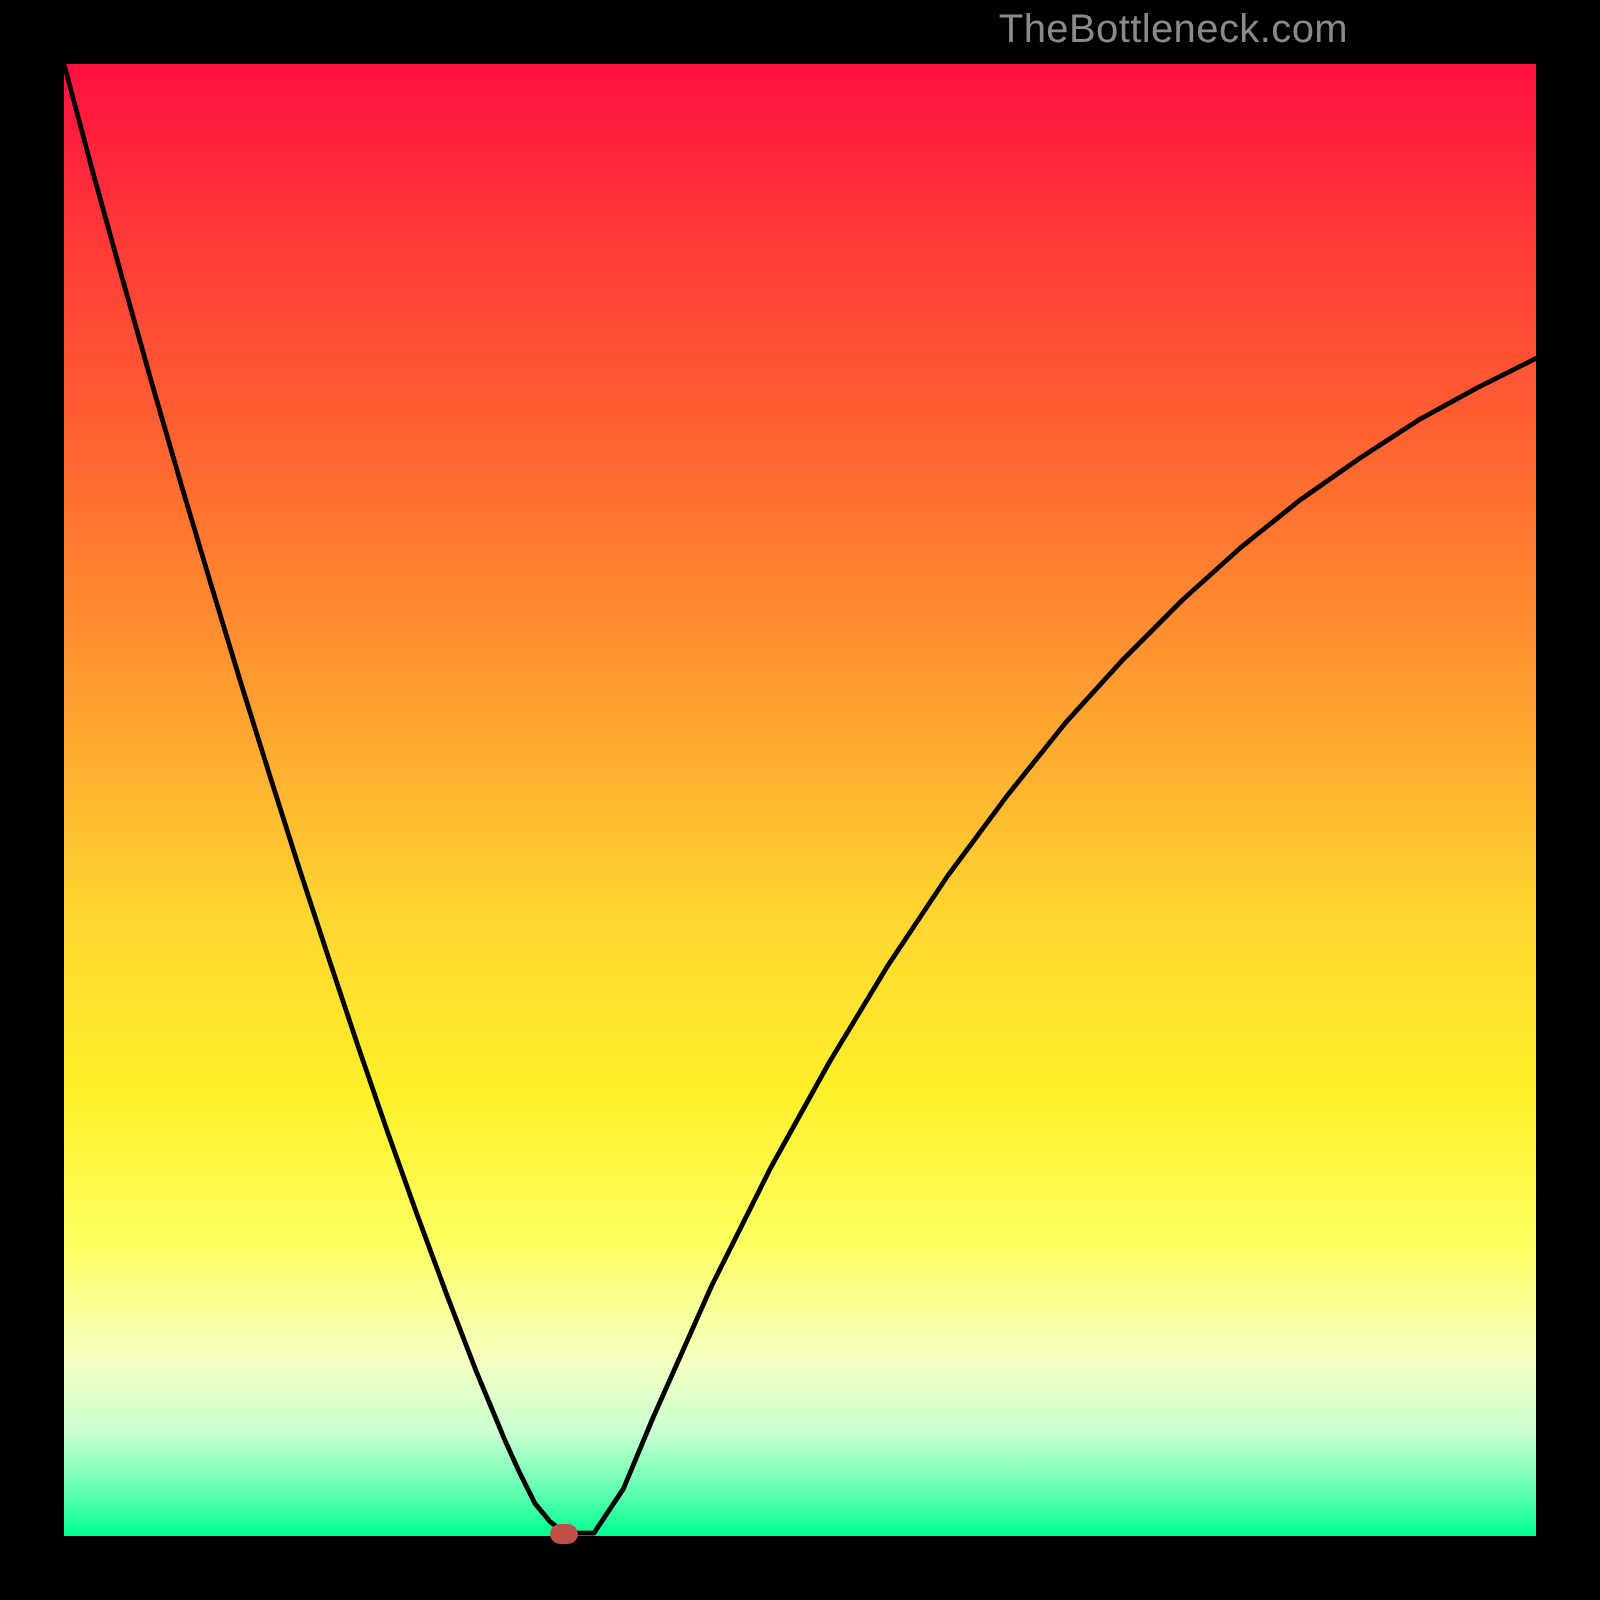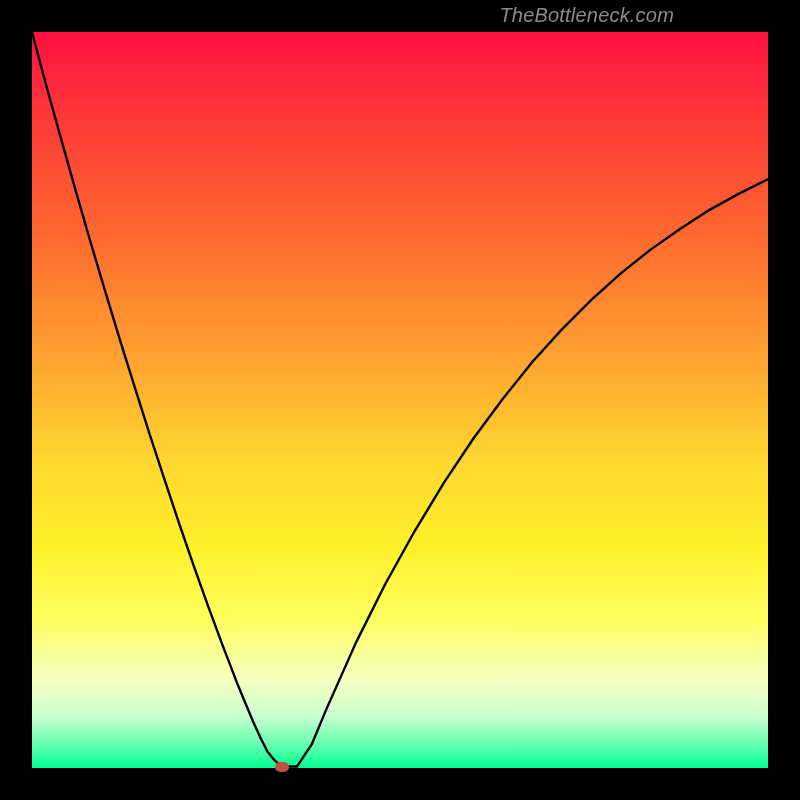--- a/index.html
+++ b/index.html
@@ -9,21 +9,20 @@
     height: 800px;
     background: #000;
     font-family: Arial, Helvetica, sans-serif;
     overflow: hidden;
   }
   .frame {
     position: relative;
     width: 684px;
     height: 800px;
     background: #000;
-    font-style: italic;
   }
   .plot {
     position: absolute;
     left: 32px;
     top: 32px;
     width: 736px;
     height: 736px;
     background: linear-gradient(
       to bottom,
       #ff1040 0%,

